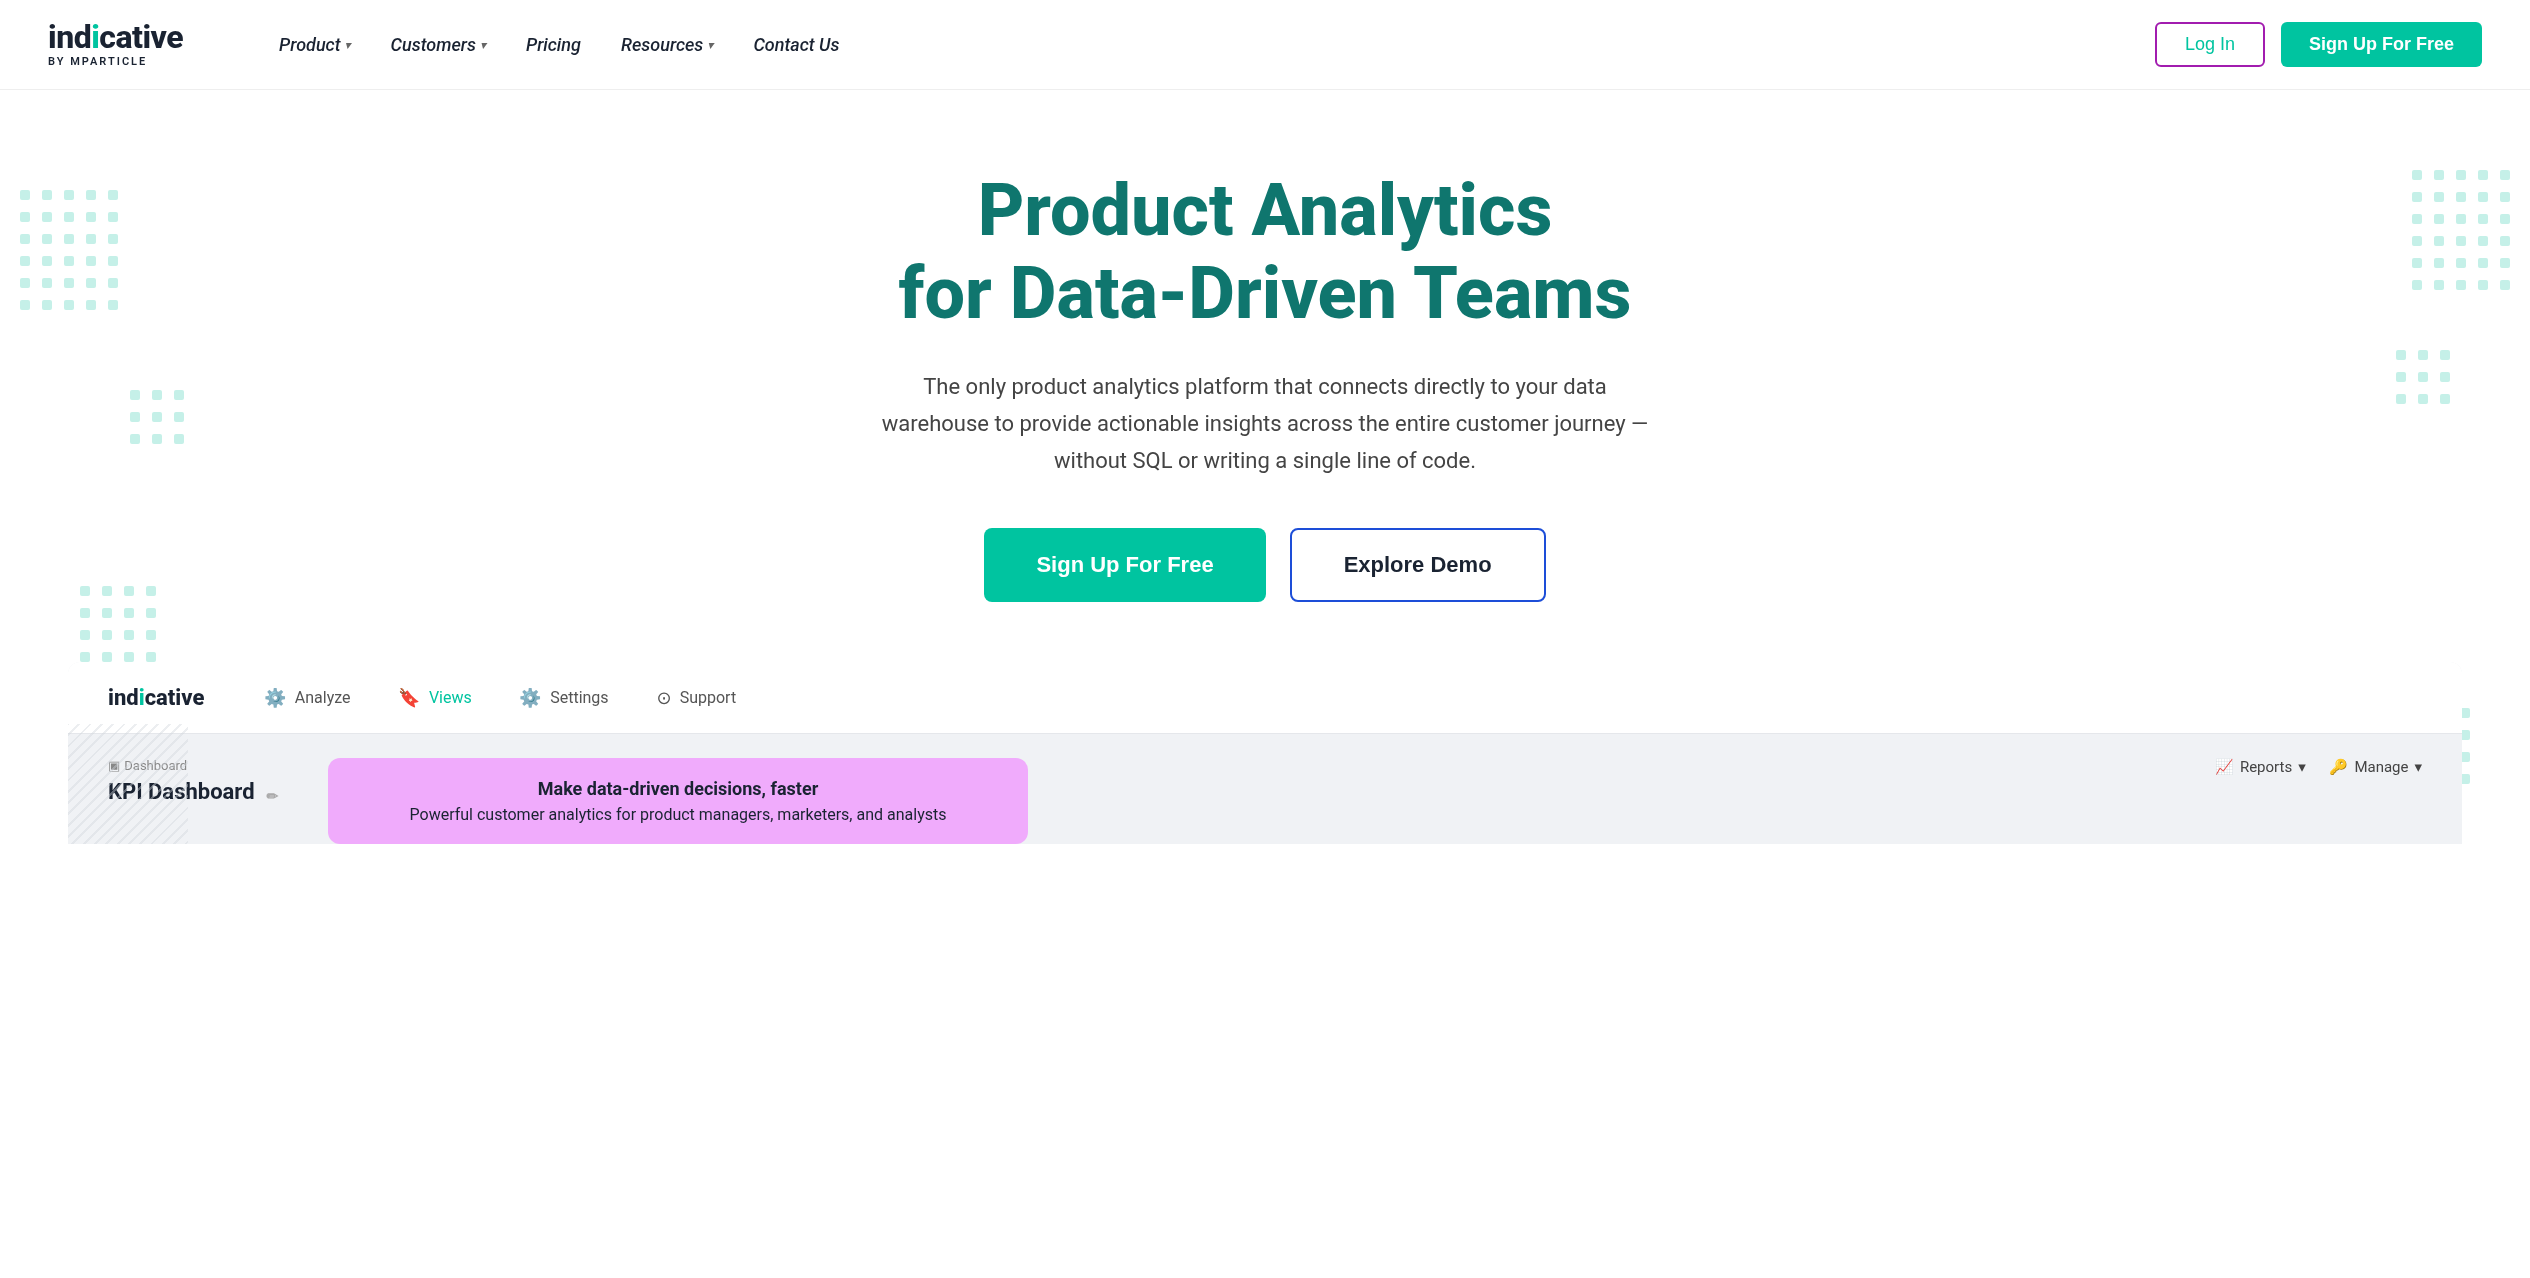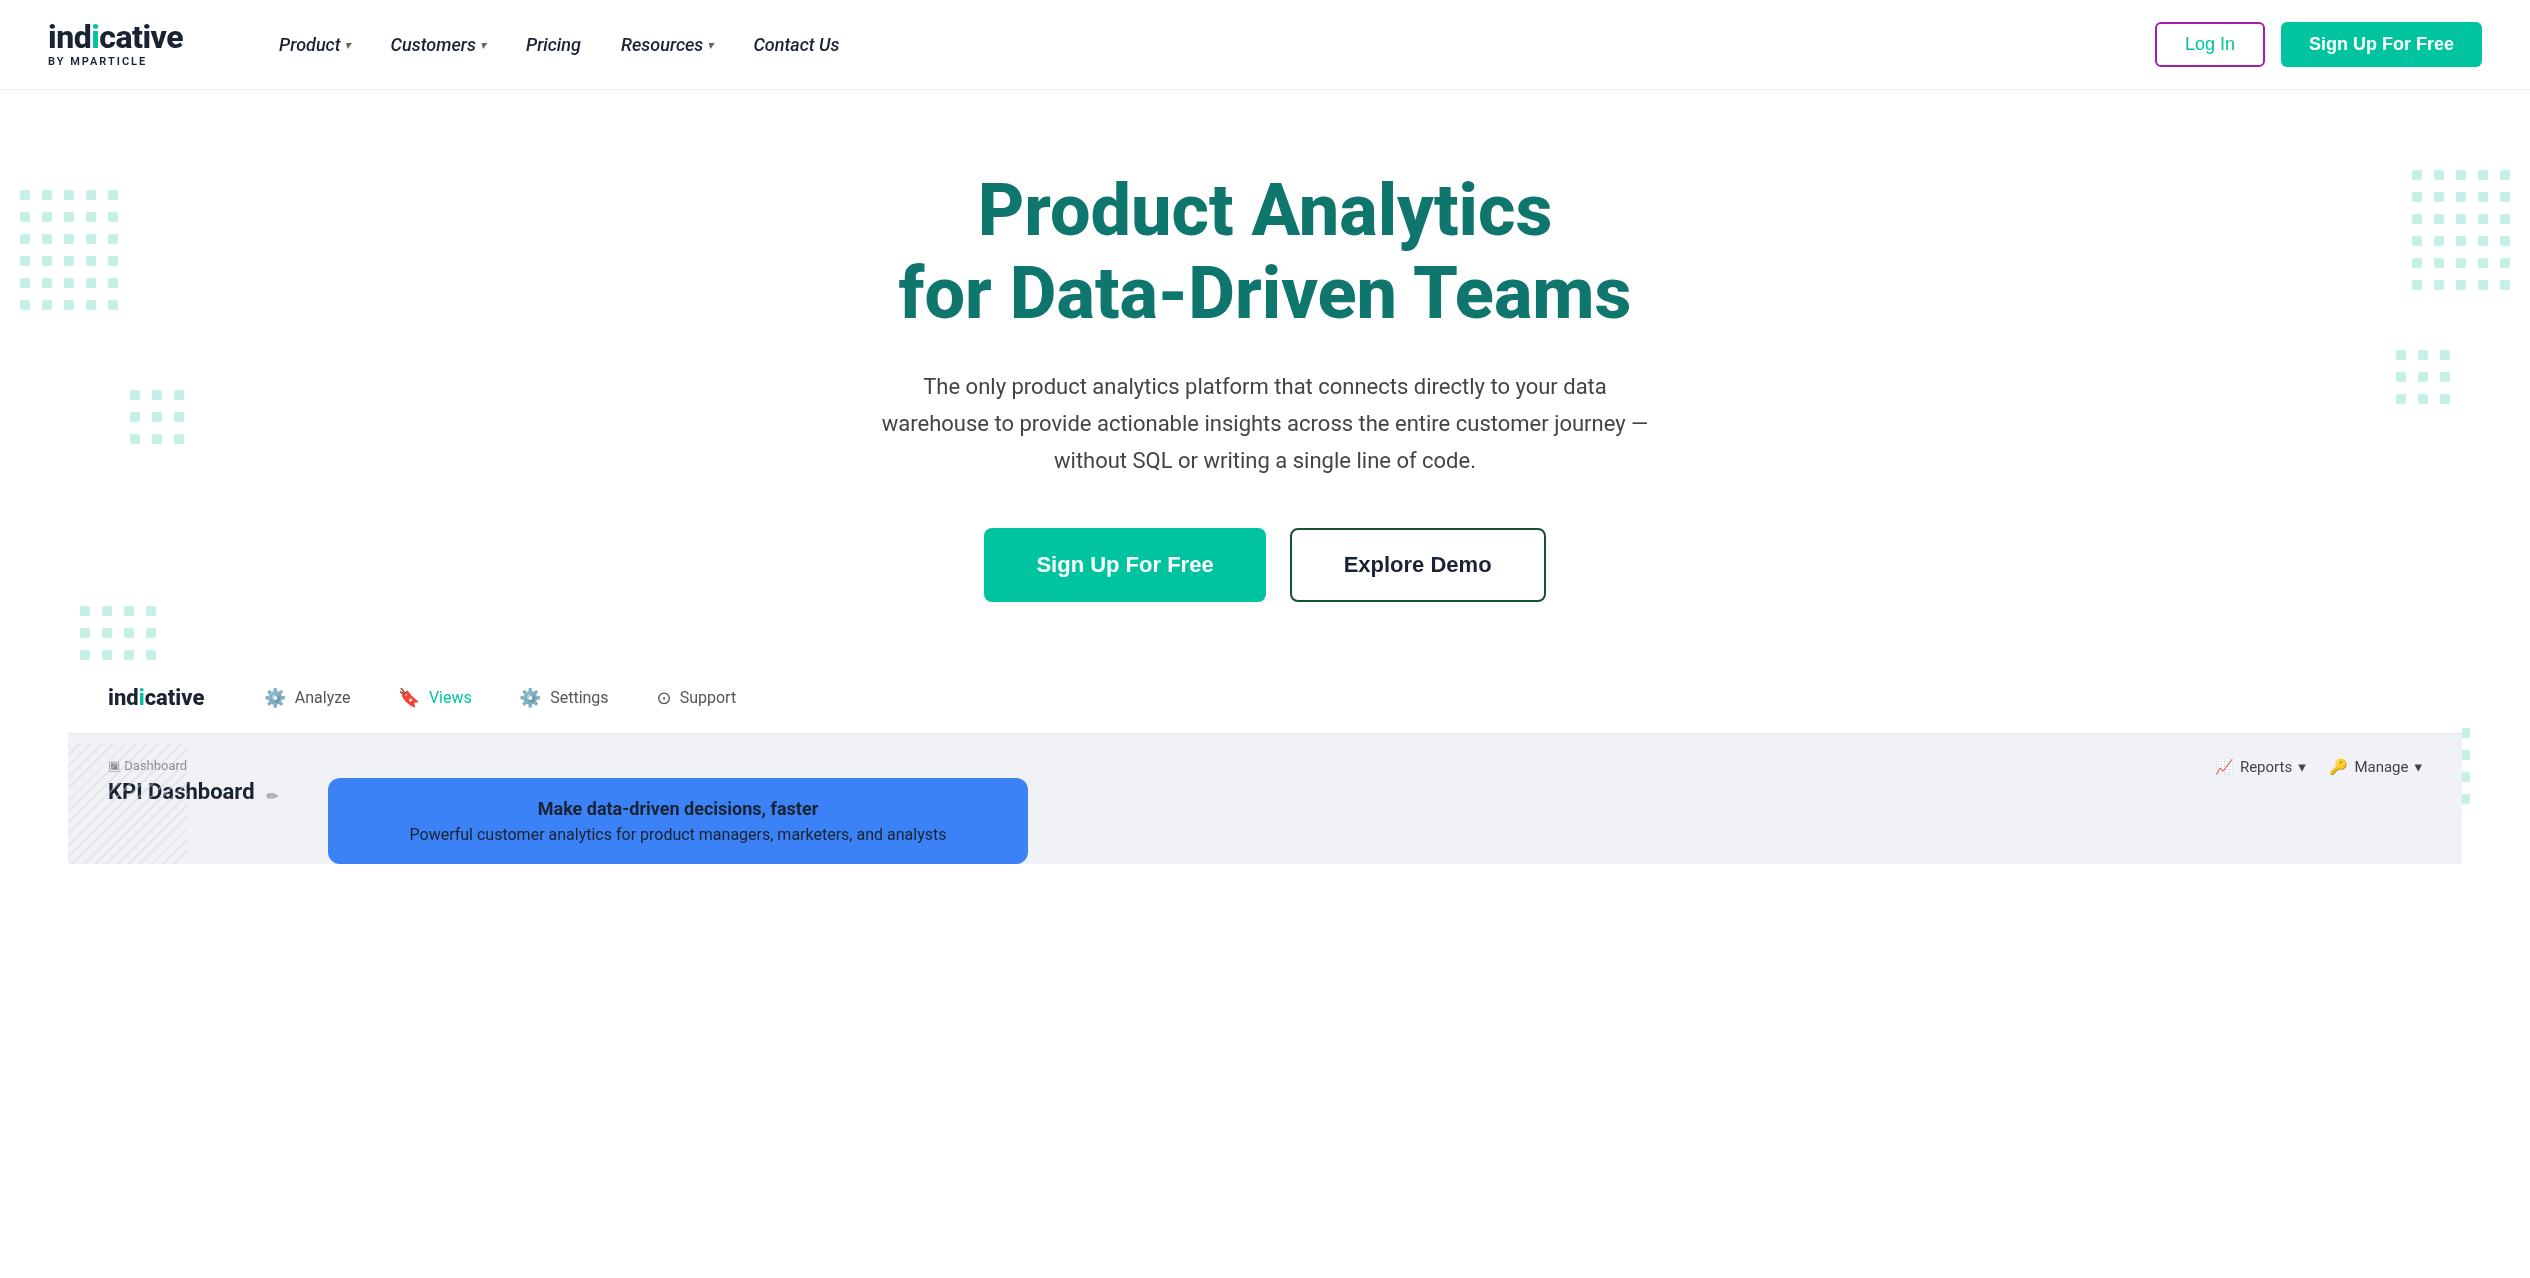--- a/index.html
+++ b/index.html
@@ -141,21 +141,21 @@
       border: none;
       border-radius: 8px;
       cursor: pointer;
     }
     .btn-hero-demo {
       padding: 22px 52px;
       font-size: 22px;
       font-weight: 600;
       color: #1a2332;
       background: transparent;
-      border: 2px solid #14532d;
+      border: 2px solid #1d4ed8;
       border-radius: 8px;
       cursor: pointer;
     }
 
     
     .demo-panel {
       position: relative;
       background: #f0f2f5;
       border-radius: 12px 12px 0 0;
       margin: 0 20px;
@@ -219,26 +219,25 @@
       font-size: 22px;
       font-weight: 700;
       color: #1a2332;
       display: flex;
       align-items: flex-end;
       gap: 12px;
     }
     .demo-edit-icon { font-size: 14px; color: #aaa; cursor: pointer; }
 
     .demo-tooltip {
-      background: #3b82f6;
+      background: #f0abfc;
       border-radius: 12px;
       padding: 20px 28px;
       max-width: 700px;
       flex: 1;
-      margin-top: 20px;
     }
     .demo-tooltip-title {
       font-size: 18px;
       font-weight: 700;
       color: #1a2332;
       margin-bottom: 6px;
     }
     .demo-tooltip-text {
       font-size: 16px;
       color: #1a2332;

